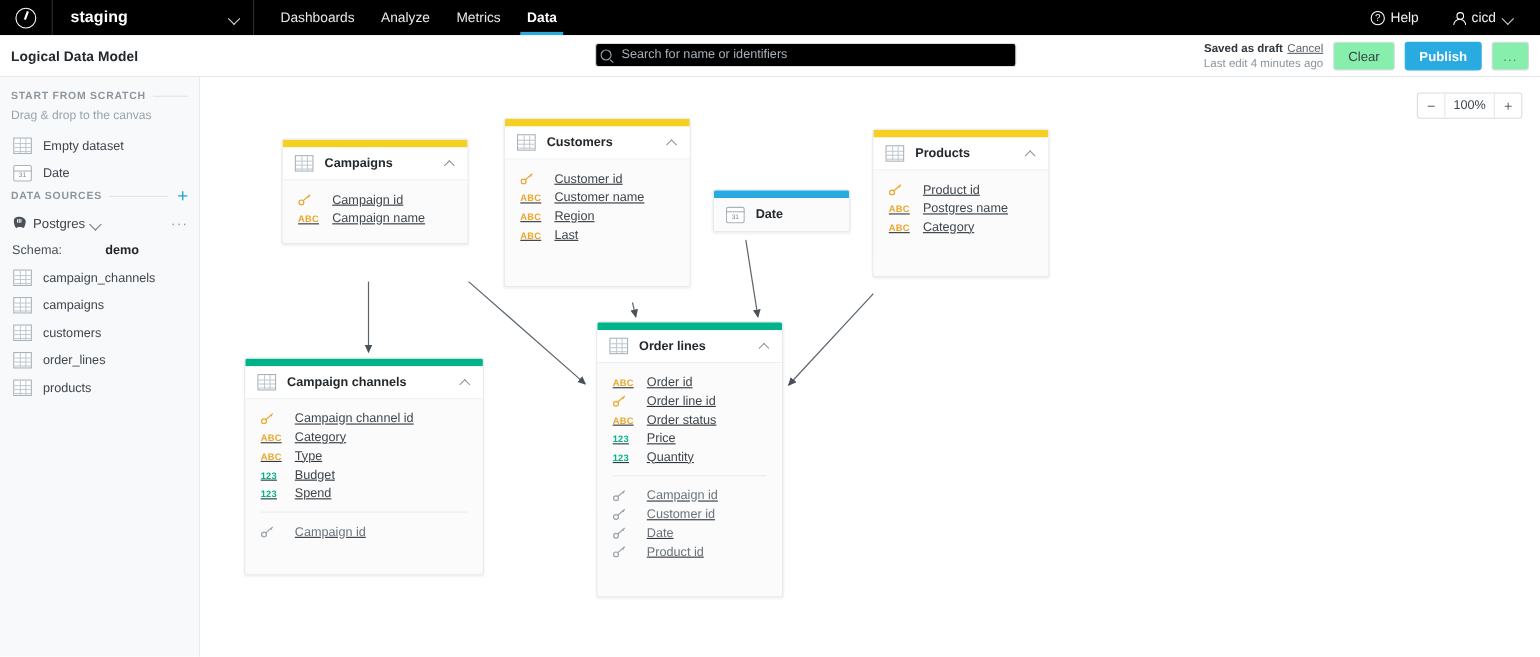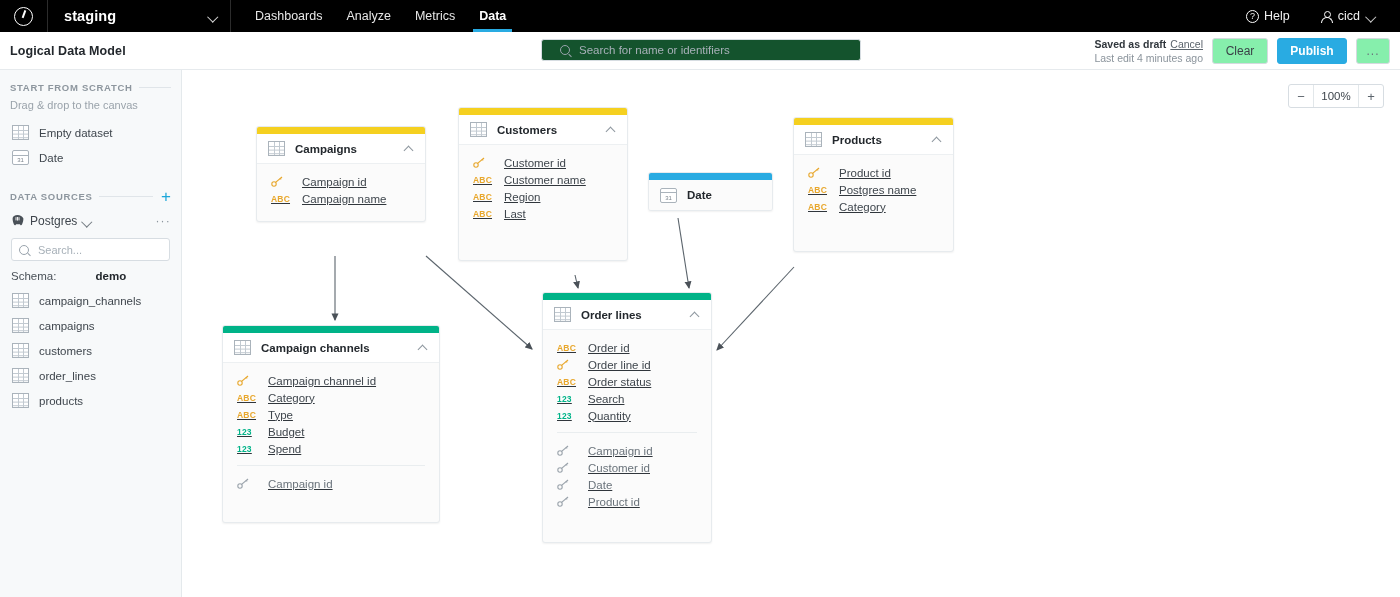--- a/index.html
+++ b/index.html
@@ -85,24 +85,24 @@
     border-bottom: 1px solid #e6eaed;
     display: flex; align-items: center;
     position: relative;
   }
   .page-title {
     font-size: 12.5px; font-weight: bold; color: #23282d;
     margin-left: 10px; letter-spacing: .1px;
   }
   .search-wrap {
     position: absolute; left: 541px; top: 7px;
-    width: 320px; height: 22px;
+    width: 383px; height: 22px;
     border: 1px solid #d7dde2; border-radius: 3px;
-    display: flex; align-items: center; padding: 0 18px;
-    background: #14532d;
+    display: flex; align-items: center; padding: 0 4px;
+    background: #000000;
   }
   .search-ico {
     width: 10px; height: 10px; border-radius: 50%;
     border: 1.2px solid #9aa4ad; position: relative; margin-right: 7px; flex: none;
   }
   .search-ico::after {
     content: ""; position: absolute; right: -3.2px; bottom: -2px;
     width: 4px; height: 1.2px; background: #9aa4ad; transform: rotate(45deg);
   }
   .search-input {
@@ -342,42 +342,38 @@
 
     <div class="list-item">
       <span class="tbl-ico"></span>
       <span>Empty dataset</span>
     </div>
     <div class="list-item">
       <span class="cal-ico">31</span>
       <span>Date</span>
     </div>
 
-    <div class="sec-head" style="margin-top:18px">
+    <div class="sec-head" style="">
       <span class="sec-title">DATA SOURCES</span>
       <span class="sec-rule"></span>
       <span class="plus-btn">+</span>
     </div>
 
     <div class="ds-row">
       <span class="pg-ico">
         <svg width="13" height="14" viewBox="0 0 13 14">
           <path d="M6.5 1C3.8 1 1.6 2.3 1.6 4.6c0 2.1.5 4.2 1.4 6 .4.8 1.2 1 1.6.4l.5-.7h3.8l.5.7c.4.6 1.2.4 1.6-.4.9-1.8 1.4-3.9 1.4-6C11.4 2.3 9.2 1 6.5 1z" fill="#4a5158"></path>
           <path d="M5 3.2v3.2M6.5 3v3.6M8 3.2v3.2" stroke="#ffffff" stroke-width="0.9"></path>
         </svg>
       </span>
       <span>Postgres</span>
       <span class="chev" style="color:#5b646c"></span>
       <span class="ds-dots">···</span>
     </div>
 
-    <div class="side-search">
-      <span class="search-ico"></span>
-      <input class="search-input" type="text" placeholder="Search..." style="">
-    </div>
 
     <div class="schema-row">
       <span>Schema:</span>
       <b>demo</b>
     </div>
 
     <div>
       <div class="list-item">
         <span class="tbl-ico"></span>
         <span>campaign_channels</span>
@@ -600,21 +596,21 @@
               </svg>
           </span>
           <span>Order line id</span>
         </div>
         <div class="field">
           <span class="ftype t-abc">ABC</span>
           <span>Order status</span>
         </div>
         <div class="field">
           <span class="ftype t-num">123</span>
-          <span>Search</span>
+          <span>Price</span>
         </div>
         <div class="field">
           <span class="ftype t-num">123</span>
           <span>Quantity</span>
         </div>
         <div class="divider"></div>
         <div class="field fk">
           <span class="key-ico">
             <svg width="13" height="11" viewBox="0 0 13 11">
                 <g stroke="#9aa3ab" stroke-width="1.1" fill="none">

